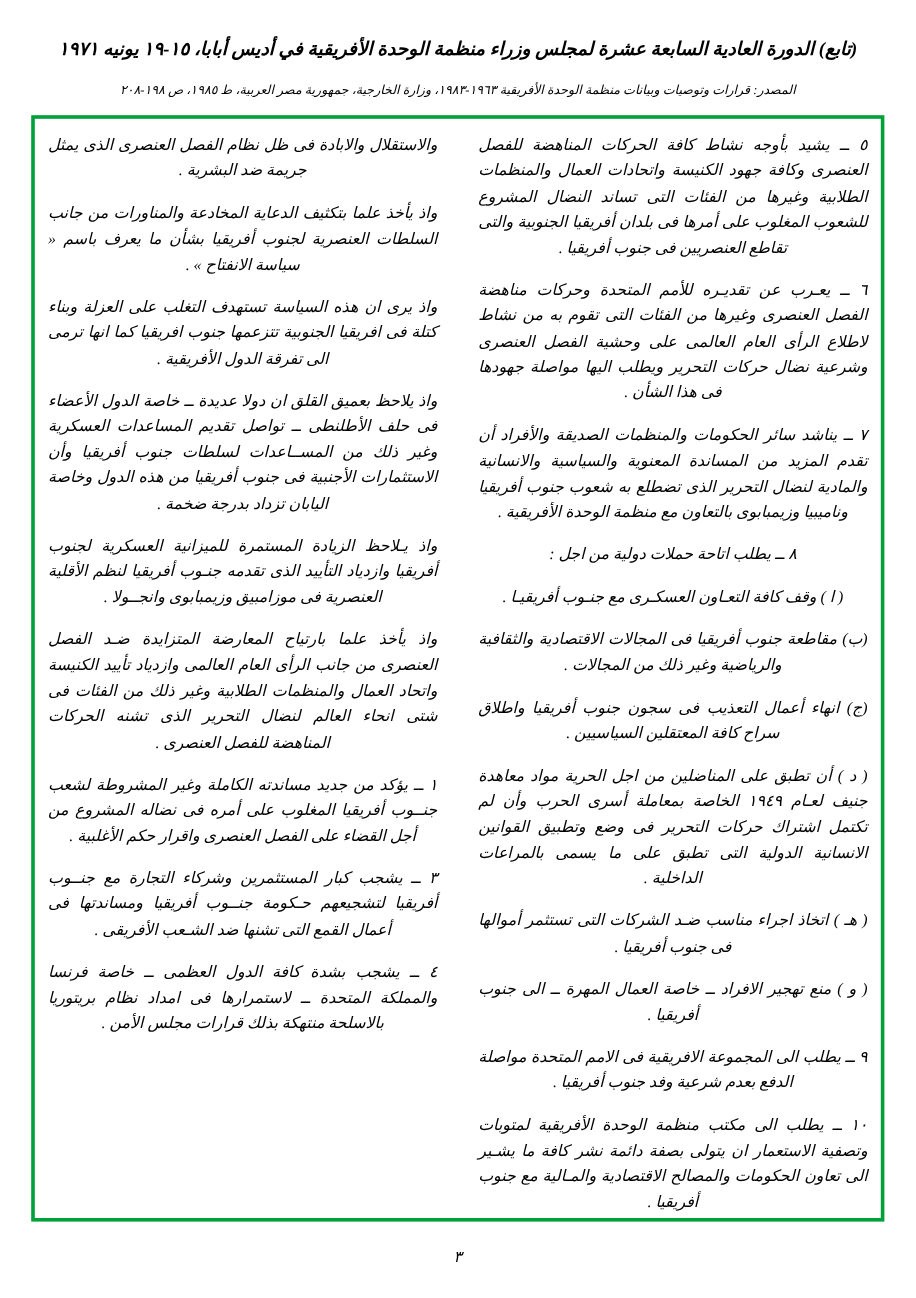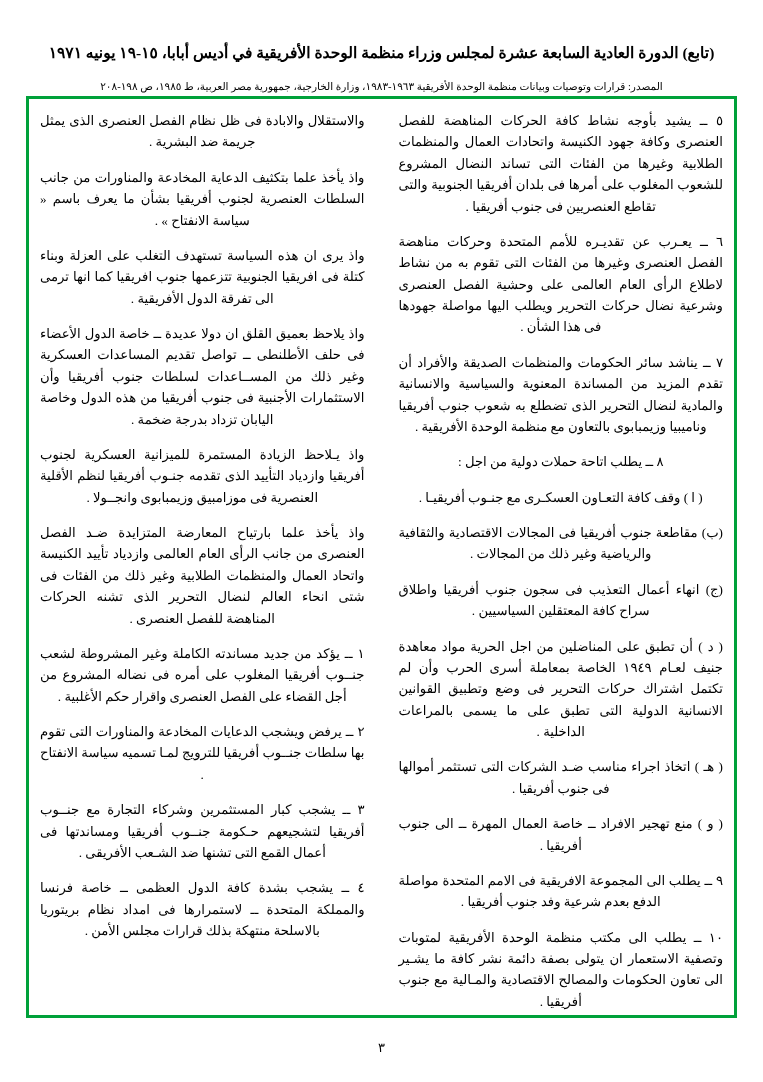--- a/index.html
+++ b/index.html
@@ -12,22 +12,23 @@
     height: 1082px;
     font-family: "Liberation Serif", "DejaVu Serif", serif;
     color: #000000;
     position: relative;
     overflow: hidden;
   }
   .page {
     width: 763px;
     height: 1082px;
     box-sizing: border-box;
-    padding: 11px;
+    padding: 0;
     position: relative;
+    font-style: italic;
   }
   .header {
     padding: 30px 34px 0 34px;
     text-align: center;
   }
   .doc-title {
     font-size: 15.5px;
     font-weight: bold;
     line-height: 1.5;
     letter-spacing: 0px;
@@ -112,21 +113,20 @@
     </div>
 
     <div class="col">
       <p class="para">والاستقلال والابادة فى ظل نظام الفصل العنصرى الذى يمثل جريمة ضد البشرية .</p>
       <p class="para">واذ يأخذ علما بتكثيف الدعاية المخادعة والمناورات من جانب السلطات العنصرية لجنوب أفريقيا بشأن ما يعرف باسم « سياسة الانفتاح » .</p>
       <p class="para">واذ يرى ان هذه السياسة تستهدف التغلب على العزلة وبناء كتلة فى افريقيا الجنوبية تتزعمها جنوب افريقيا كما انها ترمى الى تفرقة الدول الأفريقية .</p>
       <p class="para">واذ يلاحظ بعميق القلق ان دولا عديدة ــ خاصة الدول الأعضاء فى حلف الأطلنطى ــ تواصل تقديم المساعدات العسكرية وغير ذلك من المســاعدات لسلطات جنوب أفريقيا وأن الاستثمارات الأجنبية فى جنوب أفريقيا من هذه الدول وخاصة اليابان تزداد بدرجة ضخمة .</p>
       <p class="para">واذ يـلاحظ الزيادة المستمرة للميزانية العسكرية لجنوب أفريقيا وازدياد التأييد الذى تقدمه جنـوب أفريقيا لنظم الأقلية العنصرية فى موزامبيق وزيمبابوى وانجــولا .</p>
       <p class="para">واذ يأخذ علما بارتياح المعارضة المتزايدة ضـد الفصل العنصرى من جانب الرأى العام العالمى وازدياد تأييد الكنيسة واتحاد العمال والمنظمات الطلابية وغير ذلك من الفئات فى شتى انحاء العالم لنضال التحرير الذى تشنه الحركات المناهضة للفصل العنصرى .</p>
       <p class="para">١ ــ يؤكد من جديد مساندته الكاملة وغير المشروطة لشعب جنــوب أفريقيا المغلوب على أمره فى نضاله المشروع من أجل القضاء على الفصل العنصرى واقرار حكم الأغلبية .</p>
-      <p class="para">٢ ــ يرفض ويشجب الدعايات المخادعة والمناورات التى تقوم بها سلطات جنــوب أفريقيا للترويج لمـا تسميه سياسة الانفتاح .</p>
       <p class="para">٣ ــ يشجب كبار المستثمرين وشركاء التجارة مع جنــوب أفريقيا لتشجيعهم حـكومة جنــوب أفريقيا ومساندتها فى أعمال القمع التى تشنها ضد الشـعب الأفريقى .</p>
       <p class="para last">٤ ــ يشجب بشدة كافة الدول العظمى ــ خاصة فرنسا والمملكة المتحدة ــ لاستمرارها فى امداد نظام بريتوريا بالاسلحة منتهكة بذلك قرارات مجلس الأمن .</p>
     </div>
 
   </div>
 
   <div class="page-number">٣</div>
 
 </div>
 

